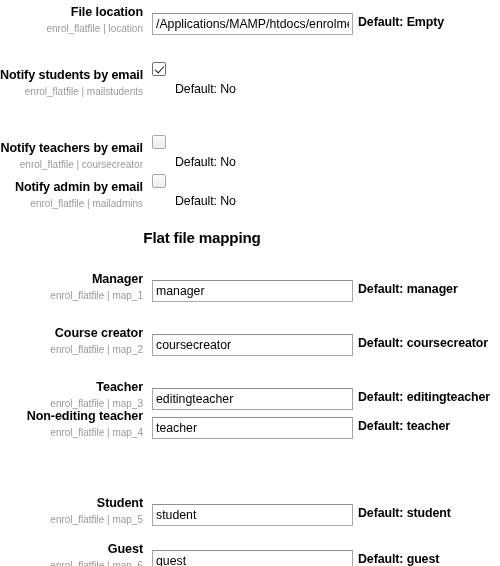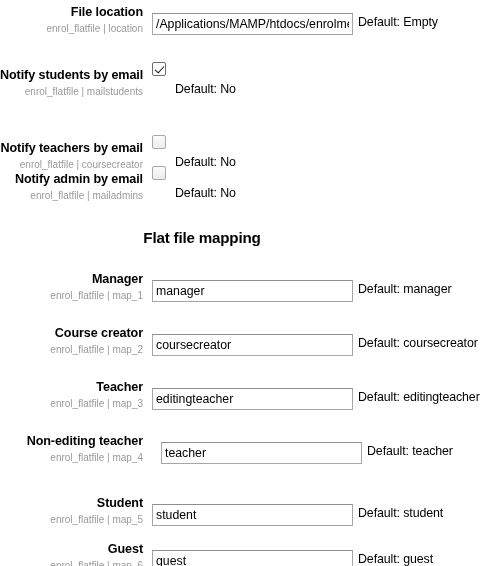--- a/index.html
+++ b/index.html
@@ -117,20 +117,21 @@
   
   .default-text {
     font-size: 12.4px;
     line-height: 18px;
     color: #000;
     white-space: nowrap;
     letter-spacing: -0.1px;
   }
   .default-after-input {
     margin-left: 5px;
+    font-weight: bold;
   }
   .default-after-cb {
     margin-left: 9px;
     margin-top: 20px;
   }
 
   
   .section-heading {
     text-align: center;
     font-size: 15.2px;
@@ -172,21 +173,21 @@
       <div class="setting-row abs" style="top: 133px;">
         <div class="label-col">
           <span class="label-main">Notify teachers by email</span>
           <span class="label-sub">enrol_flatfile | coursecreator</span>
         </div>
         <div class="control-col">
           <span class="cb" role="checkbox" aria-checked="false"></span>
           <span class="default-text default-after-cb">Default: No</span>
         </div>
       </div>
-      <div class="setting-row abs" style="top: 164px;">
+      <div class="setting-row abs" style="top: 172px;">
         <div class="label-col">
           <span class="label-main">Notify admin by email</span>
           <span class="label-sub">enrol_flatfile | mailadmins</span>
         </div>
         <div class="control-col">
           <span class="cb" role="checkbox" aria-checked="false"></span>
           <span class="default-text default-after-cb">Default: No</span>
         </div>
       </div>
       <div class="setting-row abs" style="top: 272px;">
@@ -212,21 +213,21 @@
       <div class="setting-row abs" style="top: 380px;">
         <div class="label-col">
           <span class="label-main">Teacher</span>
           <span class="label-sub">enrol_flatfile | map_3</span>
         </div>
         <div class="control-col">
           <input type="text" class="text-input" value="editingteacher" style="">
           <span class="default-text default-after-input">Default: editingteacher</span>
         </div>
       </div>
-      <div class="setting-row abs" style="top: 434px; gap: 9px;">
+      <div class="setting-row abs" style="top: 409px;">
         <div class="label-col">
           <span class="label-main">Non-editing teacher</span>
           <span class="label-sub">enrol_flatfile | map_4</span>
         </div>
         <div class="control-col">
           <input type="text" class="text-input" value="teacher" style="">
           <span class="default-text default-after-input">Default: teacher</span>
         </div>
       </div>
       <div class="setting-row abs" style="top: 488px; margin-top: 8px;">

